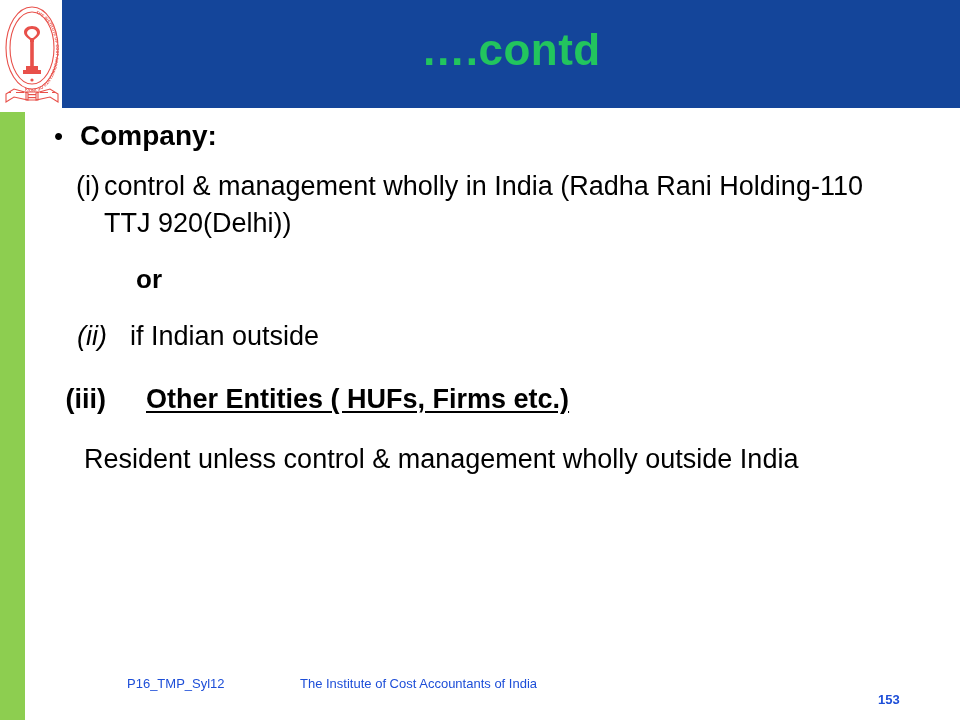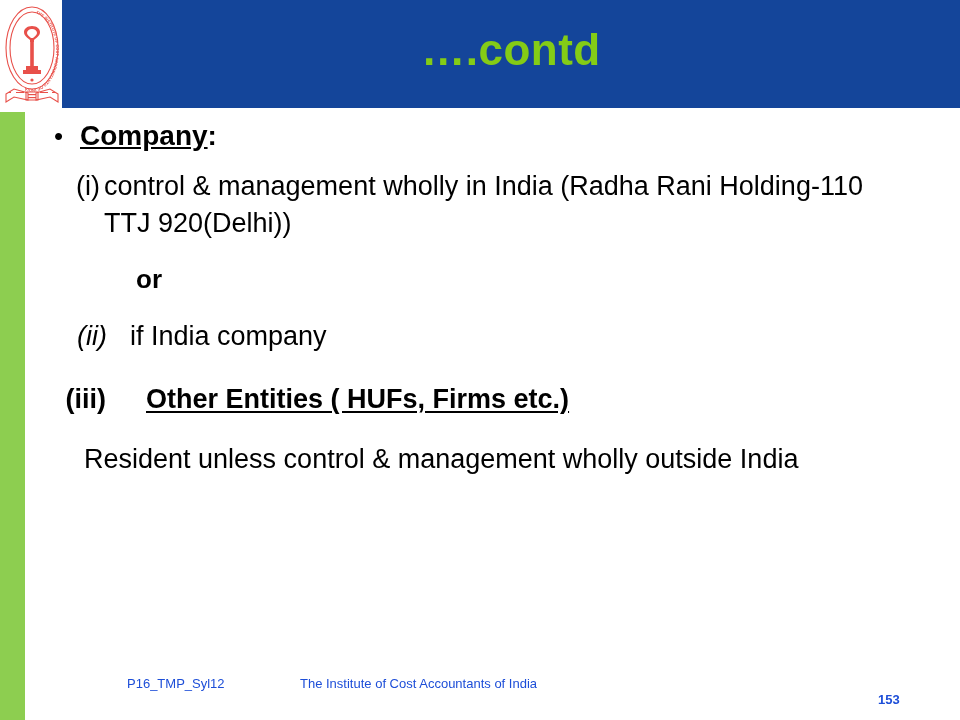--- a/index.html
+++ b/index.html
@@ -35,21 +35,21 @@
   }
   .title-text {
     position: absolute;
     left: 0;
     top: 0;
     width: 898px;
     height: 108px;
     display: flex;
     align-items: center;
     justify-content: center;
-    color: #84cc16;
+    color: #22c55e;
     font-size: 44px;
     font-weight: bold;
     letter-spacing: 0.5px;
     padding-bottom: 8px;
     box-sizing: border-box;
   }
 
   
   .logo {
     position: absolute;
@@ -91,21 +91,21 @@
     line-height: 36px;
     text-align: left;
     padding-left: 10px;
     box-sizing: border-box;
   }
   .bullet-label {
     font-size: 28px;
     line-height: 36px;
     font-weight: bold;
   }
-  .u { text-decoration: underline; text-underline-offset: 2px; }
+  .u { text-underline-offset: 2px; }
 
   
   .roman-row {
     display: flex;
     align-items: flex-start;
   }
   .roman-mark {
     flex: 0 0 auto;
     font-size: 27px;
     line-height: 37px;
@@ -248,21 +248,21 @@
       <span class="roman-mark">(i)</span>
       <span class="roman-body">control &amp; management wholly in India (Radha Rani Holding-110 TTJ 920(Delhi))</span>
     </div>
 
     <div id="row-or">
       <span class="or-text">or</span>
     </div>
 
     <div class="roman-row" id="row-ii">
       <span class="roman-mark">(ii)</span>
-      <span class="roman-body">if India company</span>
+      <span class="roman-body">if Indian outside</span>
     </div>
 
     <div class="roman-row" id="row-iii">
       <span class="roman-mark">(iii)</span>
       <span class="roman-body">Other  Entities ( HUFs, Firms etc.)</span>
     </div>
 
     <div id="row-resident">
       <span>Resident unless control &amp; management </span><b>wholly outside India</b>
     </div>

